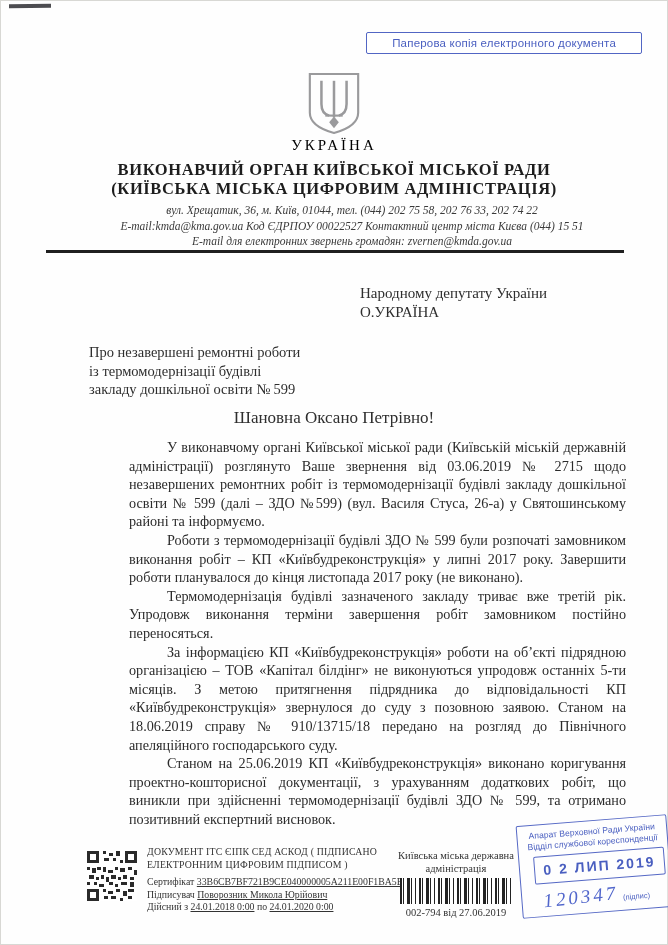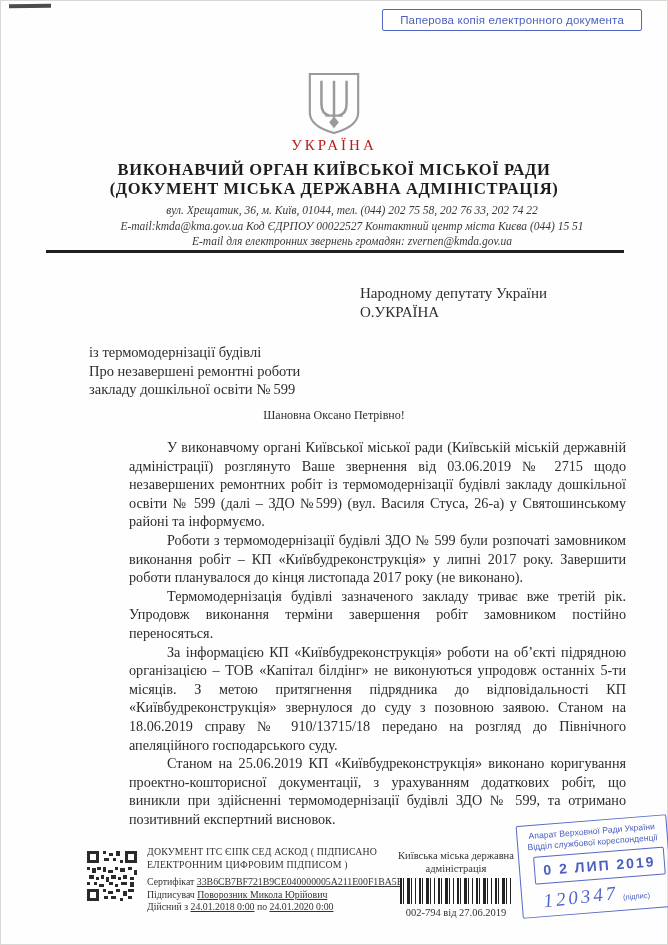--- a/index.html
+++ b/index.html
@@ -10,41 +10,41 @@
     background:#fefefe;
     box-shadow:inset 0 0 0 1px #d8d8d4;
     font-family:"Liberation Serif","DejaVu Serif",serif;
     color:#2e2e2e;
     overflow:hidden;
   }
   
   .scan-mark{position:absolute;left:9px;top:4px;width:42px;height:4px;background:#4c4c50;transform:rotate(-1deg);}
   
   .paper-copy{
-    position:absolute;right:26px;top:9px;
+    position:absolute;right:26px;top:32px;
     border:1.6px solid #5266c4;border-radius:2px;
-    padding:4px 17px;
+    padding:4px 25px;
     font-family:"Liberation Sans","DejaVu Sans",sans-serif;
     font-size:11.5px;color:#4a5fc0;letter-spacing:.2px;
     background:rgba(255,255,255,.6);
     margin-left:10px;
   }
   
   .emblem{position:absolute;left:0;right:0;top:72px;display:flex;justify-content:center;}
   .country{position:absolute;left:0;right:0;top:137px;text-align:center;
-    font-size:15px;letter-spacing:3px;color:#b91c1c;}
+    font-size:15px;letter-spacing:3px;color:#000000;}
   .org-name{position:absolute;left:0;right:0;top:161px;text-align:center;
     font-weight:bold;font-size:16.5px;line-height:18.5px;letter-spacing:.6px;color:#1d1d1d;}
   .address{position:absolute;left:0;right:0;top:203px;text-align:center;
     font-style:italic;font-size:11.5px;line-height:15.5px;color:#3a3a3a;margin-left:36px;}
   .divider{position:absolute;left:46px;right:44px;top:250px;height:3px;background:#1f1f1f;}
   
   .recipient{position:absolute;left:360px;top:284px;font-size:15px;line-height:19px;}
   .subject{position:absolute;left:89px;top:343px;font-size:14.5px;line-height:18.5px;}
-  .salutation{position:absolute;left:0;right:0;top:408px;text-align:center;font-size:12px;}
+  .salutation{position:absolute;left:0;right:0;top:408px;text-align:center;font-size:17px;}
   
   .body-text{position:absolute;left:89px;top:438px;width:497px;
     font-size:14.2px;line-height:18.6px;text-align:justify;color:#2b2b2b;margin-left:40px;}
   .body-text p{margin:0;text-indent:38px;}
   
   .qr{position:absolute;left:87px;top:851px;width:50px;height:50px;}
   .sig-block{position:absolute;left:147px;top:846px;width:262px;
     font-size:9.8px;line-height:12.5px;color:#333;}
   .sig-title{font-weight:normal;font-size:9.8px;line-height:12.5px;margin-bottom:5px;letter-spacing:.2px;}
   .sig-line{white-space:nowrap;}
@@ -92,39 +92,39 @@
       <path d="M30 9 V47"></path>
       <path d="M30 46 L25 52 L30 58 L35 52 Z" fill="#9a9a9c" stroke="none"></path>
       <path d="M21 45 H39" stroke-width="2.2"></path>
     </svg>
   </div>
 
   <div class="country">УКРАЇНА</div>
 
   <div class="org-name">
     <div>ВИКОНАВЧИЙ ОРГАН КИЇВСЬКОЇ МІСЬКОЇ РАДИ</div>
-    <div>(ДОКУМЕНТ МІСЬКА ДЕРЖАВНА АДМІНІСТРАЦІЯ)</div>
+    <div>(КИЇВСЬКА МІСЬКА ЦИФРОВИМ АДМІНІСТРАЦІЯ)</div>
   </div>
 
   <div class="address">
     <div>вул. Хрещатик, 36, м. Київ, 01044, тел. (044) 202 75 58, 202 76 33, 202 74 22</div>
     <div>E-mail:kmda@kma.gov.ua  Код ЄДРПОУ 00022527   Контактний центр міста Києва (044) 15 51</div>
     <div>E-mail для електронних звернень громадян: zvernen@kmda.gov.ua</div>
   </div>
 
   <div class="divider"></div>
 
   <div class="recipient">
     <div>Народному депутату України</div>
     <div>О.УКРАЇНА</div>
   </div>
 
   <div class="subject">
+    <div>Про незавершені ремонтні роботи</div>
     <div>із термомодернізації будівлі</div>
-    <div>Про незавершені ремонтні роботи</div>
     <div>закладу дошкільної освіти № 599</div>
   </div>
 
   <div class="salutation">Шановна Оксано Петрівно!</div>
 
   <div class="body-text">
     <p>У виконавчому органі Київської міської ради (Київській міській державній адміністрації) розглянуто Ваше звернення від 03.06.2019 № 2715 щодо незавершених ремонтних робіт із термомодернізації будівлі закладу дошкільної освіти № 599 (далі – ЗДО №599) (вул. Василя Стуса, 26-а) у Святошинському районі та інформуємо.</p>
     <p>Роботи з термомодернізації будівлі ЗДО № 599 були розпочаті замовником виконання робіт – КП «Київбудреконструкція» у липні 2017 року. Завершити роботи планувалося до кінця листопада 2017 року (не виконано).</p>
     <p>Термомодернізація будівлі зазначеного закладу триває вже третій рік. Упродовж виконання терміни завершення робіт замовником постійно переносяться.</p>
     <p>За інформацією КП «Київбудреконструкція» роботи на об’єкті підрядною організацією – ТОВ «Капітал білдінг» не виконуються упродовж останніх 5-ти місяців. З метою притягнення підрядника до відповідальності КП «Київбудреконструкція» звернулося до суду з позовною заявою. Станом на 18.06.2019 справу № 910/13715/18 передано на розгляд до Північного апеляційного господарського суду.</p>

